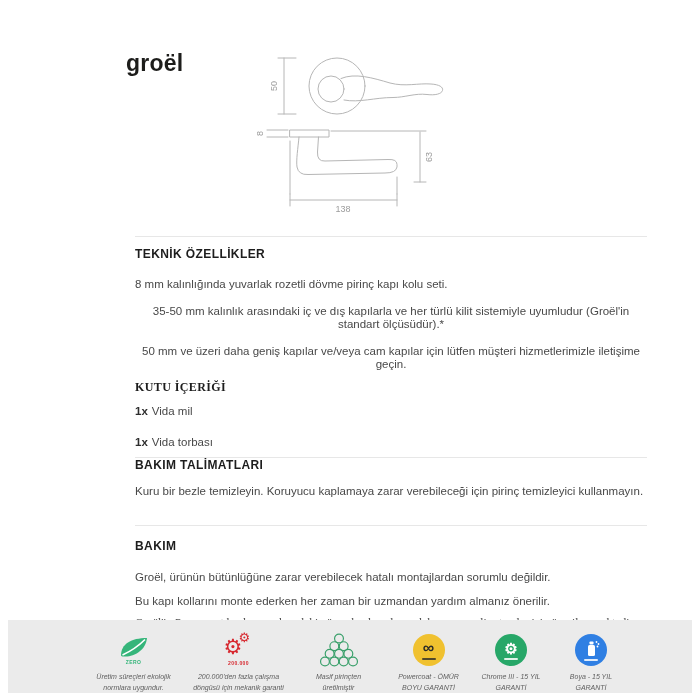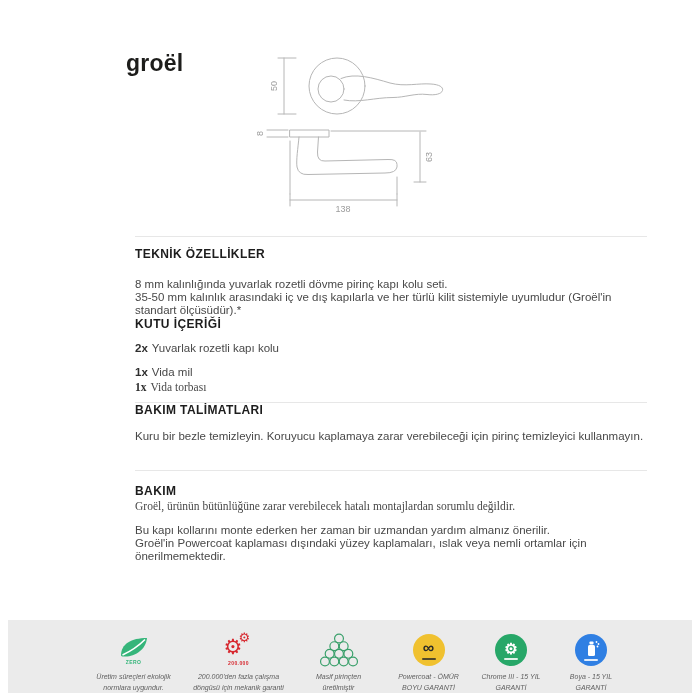--- a/index.html
+++ b/index.html
@@ -19,22 +19,22 @@
   #drawing { position:absolute; left:255px; top:40px; }
   
   #content { position:absolute; left:135px; top:236px; width:512px; }
   .divider { border:0; border-top:1px solid #e7e7e7; margin:0; }
   .sec-title {
     font-size:12px; font-weight:bold; color:#1d1d1d; letter-spacing:.4px; margin:0;
     line-height:14px;
   }
   .body-line { font-size:11.5px; color:#484848; margin:0; line-height:13px; }
   .qty { font-weight:bold; color:#2e2e2e; margin-right:4px; }
-  .mt10{margin-top:10px;} .mt17{margin-top:17px;} .mt14{}
-  .mt9{margin-top:0;} .mt11{margin-top:11px;} .mt10b{margin-top:2px;font-family:Liberation Serif, serif;}
+  .mt10{margin-top:10px;} .mt17{margin-top:17px;} .mt14{margin-top:14px;text-align:center;}
+  .mt9{margin-top:9px;font-family:Liberation Serif, serif;} .mt11{margin-top:11px;} .mt10b{margin-top:18px;}
   .mt8{margin-top:8px;} .mt6{} .mt13{margin-top:13px;}
   .mt27{margin-top:27px;}
   
   #footer {
     position:absolute; left:8px; right:8px; top:620px; height:73px;
     background:#ebebeb;
     display:flex; align-items:flex-start;
     padding:12px 0 0 73px;
   }
   .badge { text-align:center; flex:0 0 auto; }
@@ -98,25 +98,23 @@
     <text x="88" y="172" text-anchor="middle">138</text>
   </g>
 </svg>
 
 <div id="content">
   <hr class="divider">
 
   <h3 class="sec-title mt10">TEKNİK ÖZELLİKLER</h3>
   <p class="body-line mt17">8 mm kalınlığında yuvarlak rozetli dövme pirinç kapı kolu seti.</p>
   <p class="body-line mt14">35-50 mm kalınlık arasındaki iç ve dış kapılarla ve her türlü kilit sistemiyle uyumludur (Groël'in standart ölçüsüdür).*</p>
+  <p class="body-line mt14">50 mm ve üzeri daha geniş kapılar ve/veya cam kapılar için lütfen müşteri hizmetlerimizle iletişime geçin.</p>
 
   <h3 class="sec-title mt9">KUTU İÇERİĞİ</h3>
-  <p class="body-line mt11">
-    <span class="qty">2x</span><span>Yuvarlak rozetli kapı kolu</span>
-  </p>
   <p class="body-line mt11">
     <span class="qty">1x</span><span>Vida mil</span>
   </p>
   <p class="body-line mt10b">
     <span class="qty">1x</span><span>Vida torbası</span>
   </p>
 
   <hr class="divider mt8">
 
   <h3 class="sec-title mt6">BAKIM TALİMATLARI</h3>

